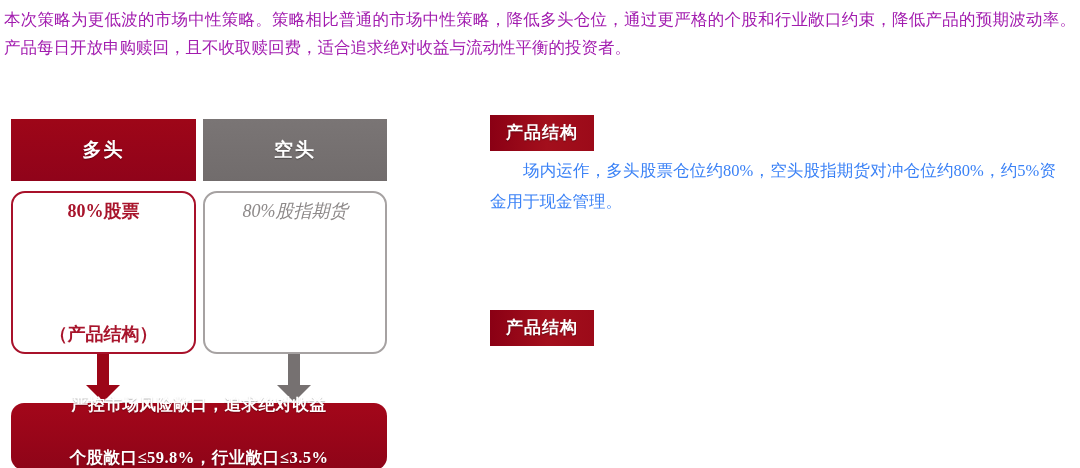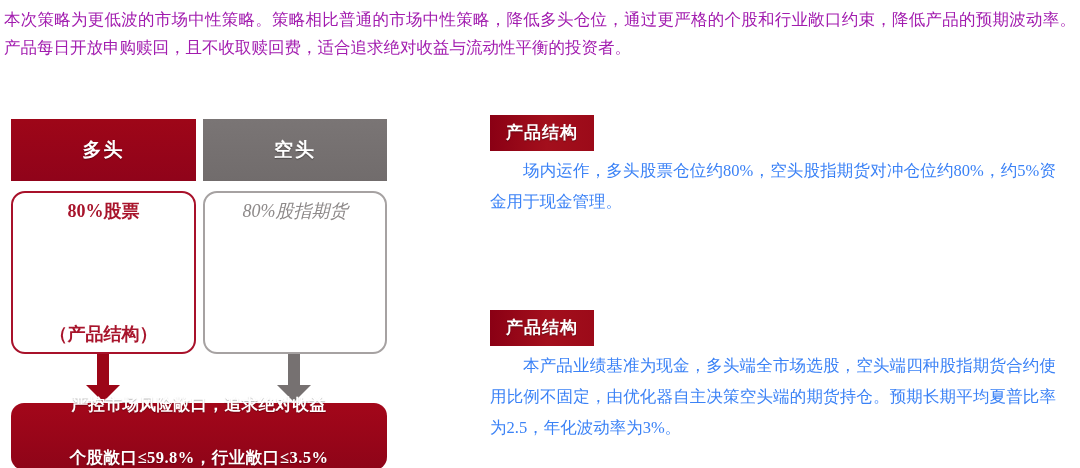--- a/index.html
+++ b/index.html
@@ -235,16 +235,15 @@
 
 <div id="right-panel">
 
   <div id="section-structure" class="section">
     <div class="section-badge">产品结构</div>
     <div class="section-body">场内运作，多头股票仓位约80%，空头股指期货对冲仓位约80%，约5%资金用于现金管理。</div>
   </div>
 
   <div id="section-operation" class="section">
     <div class="section-badge">产品结构</div>
-    <div class="section-body">本产品业绩基准为现金，多头端全市场选股，空头端四种股指期货合约使用比例不固定，由优化器自主决策空头端的期货持仓。预期长期平均夏普比率为2.5，年化波动率为3%。</div>
   </div>
 
 </div>
 
 </body></html>

